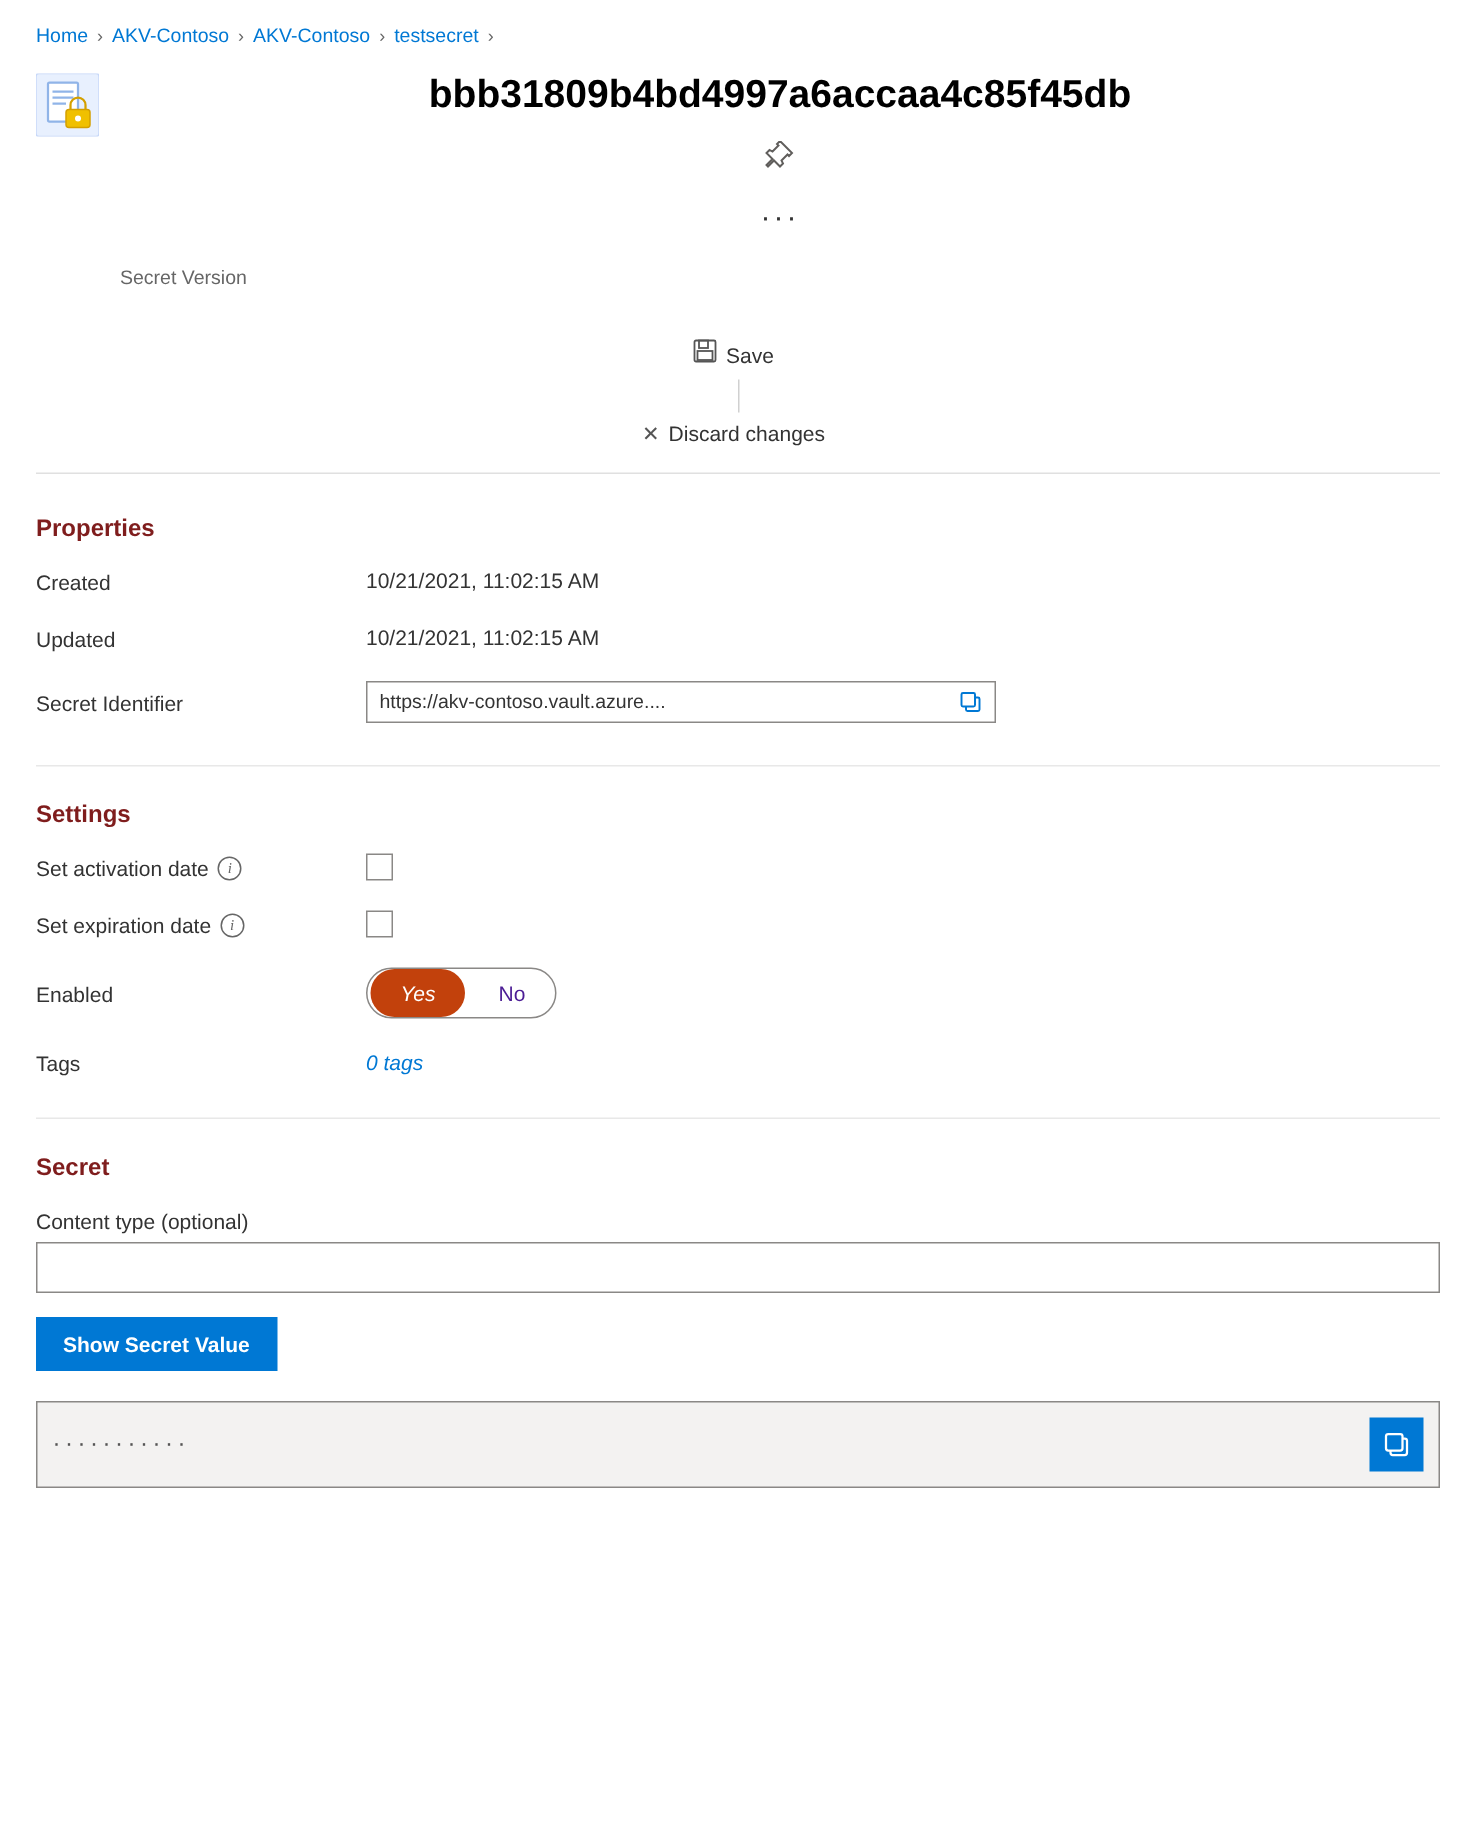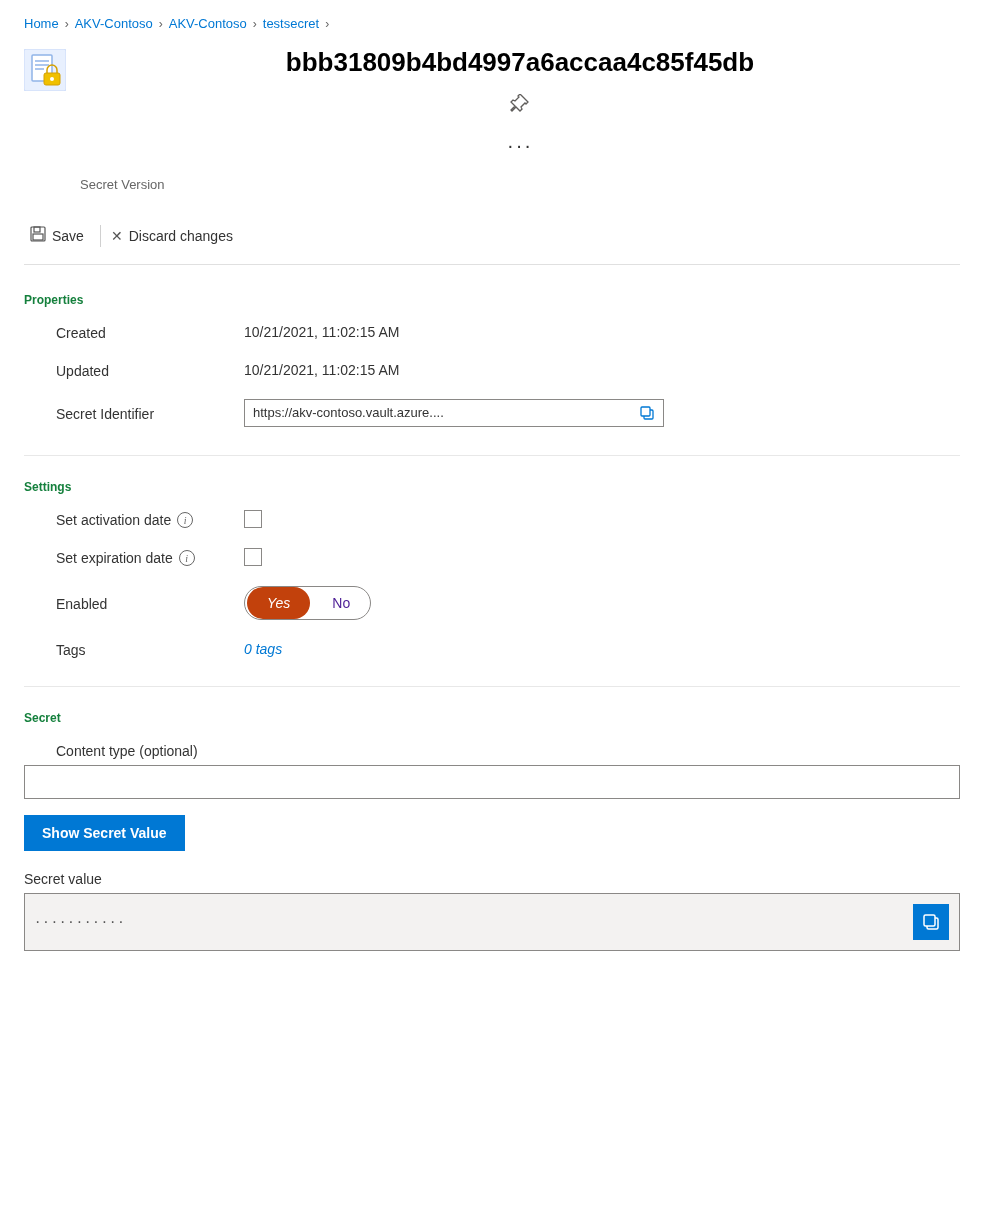--- a/index.html
+++ b/index.html
@@ -76,20 +76,21 @@
     }
 
     
     .toolbar {
       display: flex;
       align-items: center;
       gap: 0px;
       padding: 8px 0 12px 0;
       border-bottom: 1px solid #e0e0e0;
       margin-bottom: 28px;
+      flex-direction: column;
     }
     .toolbar-btn {
       display: flex;
       align-items: center;
       gap: 6px;
       background: none;
       border: none;
       cursor: pointer;
       color: #333;
       font-size: 14px;
@@ -101,41 +102,40 @@
     }
     .toolbar-divider {
       width: 1px;
       height: 22px;
       background: #d0d0d0;
       margin: 0 4px;
     }
 
     
     .section-title {
-      font-size: 12px;
+      font-size: 16px;
       font-weight: 600;
-      color: #15803d;
+      color: #7f1d1d;
       margin-bottom: 16px;
     }
 
     
     .prop-grid {
       display: grid;
       grid-template-columns: 220px 1fr;
       row-gap: 20px;
       margin-bottom: 28px;
     }
     .prop-label {
       font-size: 14px;
       color: #333;
       display: flex;
       align-items: center;
       gap: 6px;
       padding-top: 2px;
-      margin-left: 32px;
     }
     .prop-value {
       font-size: 14px;
       color: #333;
       display: flex;
       align-items: center;
     }
     .info-icon {
       display: inline-flex;
       align-items: center;
@@ -433,21 +433,20 @@
   <div>
     <div class="section-title">Secret</div>
 
     <div class="prop-label">Content type (optional)</div>
     <input type="text" class="text-input" placeholder="" style="">
 
     <button class="show-secret-btn">
       <span>Show Secret Value</span>
     </button>
 
-    <div class="secret-value-label">Secret value</div>
     <div class="secret-value-field">
       <span class="secret-dots">···········</span>
       <button class="secret-copy-btn" title="Copy">
         <svg width="18" height="18" viewBox="0 0 18 18" xmlns="http://www.w3.org/2000/svg">
           <rect x="5" y="5" width="11" height="11" rx="1.5" fill="none" stroke="#fff" stroke-width="1.5"></rect>
           <rect x="2" y="2" width="11" height="11" rx="1.5" fill="#0078d4" stroke="#fff" stroke-width="1.5"></rect>
         </svg>
       </button>
     </div>
   </div>

